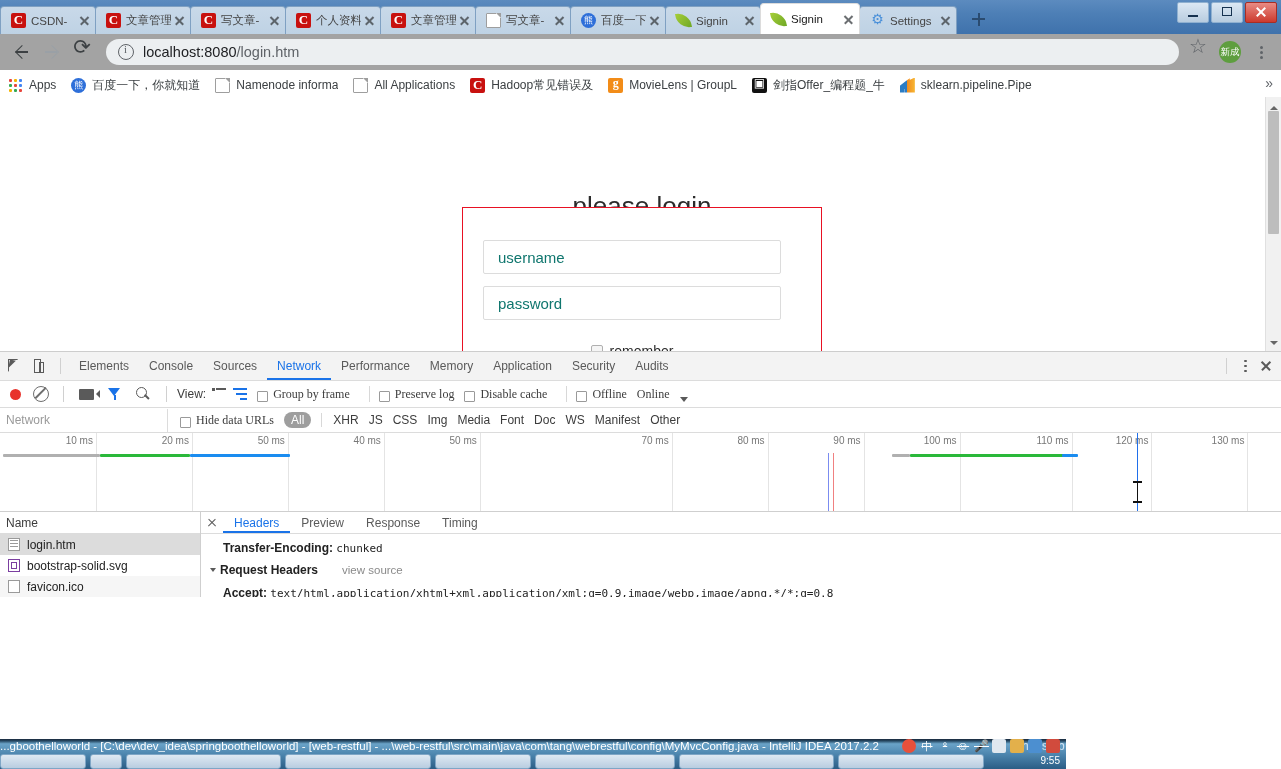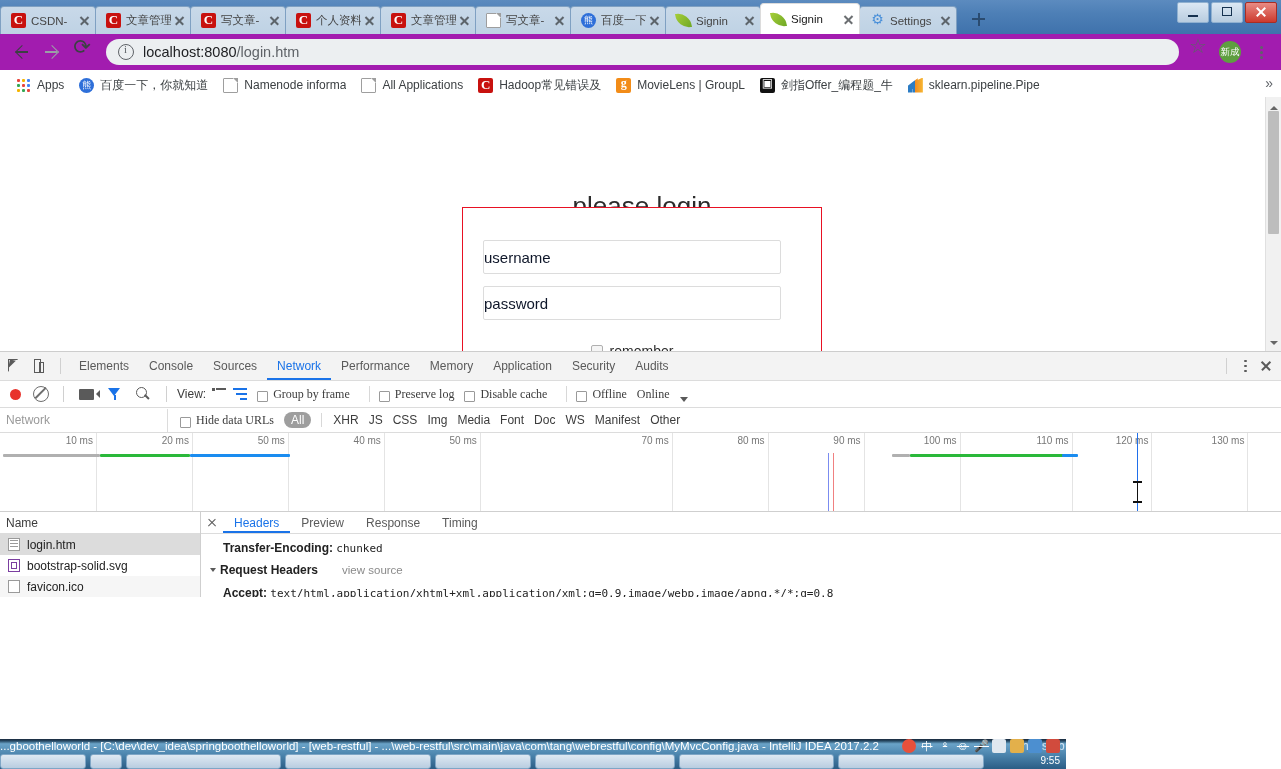--- a/index.html
+++ b/index.html
@@ -77,21 +77,21 @@
       background:linear-gradient(to bottom,#dce8f4 0%,#b8ccdf 100%);position:relative;}
   .wc.close{background:linear-gradient(to bottom,#e98b84 0%,#cc3a2e 100%);border-color:#a82d24;}
   .wc i{position:absolute;left:0;top:0;width:100%;height:100%;}
   .wc.min i:after{content:"";position:absolute;left:10px;top:12px;width:10px;height:2px;background:#16324f;}
   .wc.max i:after{content:"";position:absolute;left:10px;top:4px;width:10px;height:9px;
     border:1.5px solid #16324f;box-sizing:border-box;}
   .wc.close i:before,.wc.close i:after{content:"";position:absolute;left:9px;top:8px;width:12px;height:2px;background:#fff;}
   .wc.close i:before{transform:rotate(45deg);} .wc.close i:after{transform:rotate(-45deg);}
 
   
-  .toolbar{position:absolute;left:0;top:34px;width:1281px;height:36px;background:#a21caf;
+  .toolbar{position:absolute;left:0;top:34px;width:1281px;height:36px;background:#a3a3a3;
     display:flex;align-items:center;padding:0 8px;box-sizing:border-box;}
   .navbtn{width:28px;height:28px;position:relative;flex:0 0 28px;margin-right:2px;}
   .arrow-back:after,.arrow-fwd:after{
     content:"";position:absolute;left:9px;top:9px;width:9px;height:9px;
     border-left:1.8px solid #3c4043;border-bottom:1.8px solid #3c4043;transform:rotate(45deg);
   }
   .arrow-back:before{content:"";position:absolute;left:8px;top:13px;width:12px;height:1.8px;background:#3c4043;}
   .arrow-fwd:after{border:none;border-right:1.8px solid #9aa0a6;border-top:1.8px solid #9aa0a6;}
   .arrow-fwd:before{content:"";position:absolute;left:7px;top:13px;width:12px;height:1.8px;background:#9aa0a6;}
   .reload:after{
@@ -115,21 +115,21 @@
     position:relative;}
   .profile span{position:absolute;left:0;top:0;width:22px;line-height:22px;text-align:center;
     font-size:9.5px;color:#fff;}
   .kebab{width:24px;height:26px;position:relative;flex:0 0 24px;}
   .kebab i,.kebab:before,.kebab:after{content:"";position:absolute;left:11px;width:3px;height:3px;
     border-radius:50%;background:#5f6368;}
   .kebab:before{top:7px;} .kebab i{top:12px;} .kebab:after{top:17px;}
 
   
   .bookmarks{position:absolute;left:0;top:70px;width:1281px;height:31px;background:#fff;
-    border-bottom:1px solid #dadce0;display:flex;align-items:center;padding:0 16px;box-sizing:border-box;
+    border-bottom:1px solid #dadce0;display:flex;align-items:center;padding:0 8px;box-sizing:border-box;
     overflow:hidden;}
   .bm{display:flex;align-items:center;margin-right:15px;white-space:nowrap;flex:0 0 auto;max-width:150px;}
   .bm .bmico{width:15px;height:15px;flex:0 0 15px;margin-right:6px;position:relative;}
   .bm .bmtxt{font-size:12px;color:#3c4043;overflow:hidden;text-overflow:clip;}
   .ico-apps{display:grid;grid-template-columns:repeat(3,3px);grid-template-rows:repeat(3,3px);
     gap:2px;padding:1px 0 0 1px;box-sizing:border-box;}
   .ico-apps s{display:block;width:3px;height:3px;border-radius:1px;}
   .ico-movie{background:#f28c18;border-radius:2px;}
   .ico-movie:after{content:"g";position:absolute;left:0;top:-2px;width:15px;text-align:center;
     font-family:"Liberation Serif",serif;font-weight:bold;font-size:12px;color:#fff;}
@@ -148,22 +148,22 @@
   .pagescroll .up,.pagescroll .dn{position:absolute;left:0;width:15px;height:14px;}
   .pagescroll .up{top:0;} .pagescroll .dn{bottom:0;}
   .pagescroll .up:after{content:"";position:absolute;left:4px;top:5px;border:4px solid transparent;border-bottom-color:#666;}
   .pagescroll .dn:after{content:"";position:absolute;left:4px;top:4px;border:4px solid transparent;border-top-color:#666;}
 
   .loginbox{position:absolute;left:462px;top:110px;width:360px;height:224px;border:1px solid #e81123;
     box-sizing:border-box;background:#fff;}
   .plstitle{position:absolute;left:462px;top:94px;width:360px;text-align:center;
     font-size:26px;color:#2b2b2b;font-weight:400;}
   .finput{position:absolute;left:483px;width:298px;height:34px;border:1px solid #dcdcdc;
-    box-sizing:border-box;background:#fff;display:flex;align-items:center;
-    font-size:15px;color:#0f172a;border-radius:2px;}
+    box-sizing:border-box;background:#fff;display:flex;align-items:center;padding-left:14px;
+    font-size:15px;color:#0f766e;border-radius:2px;}
   .finput.u{top:143px;} .finput.p{top:189px;}
   .remember{position:absolute;left:483px;top:246px;width:298px;display:flex;align-items:center;
     justify-content:center;font-size:14px;color:#2b2b2b;}
   .cbx{width:12px;height:12px;border:1px solid #b0b0b0;background:#f5f5f5;border-radius:2px;
     margin-right:7px;box-sizing:border-box;}
 
   
   .devtools{position:absolute;left:0;top:351px;width:1281px;height:388px;background:#fff;
     border-top:1px solid #cdcdcd;overflow:hidden;}
   .dt-tabbar{position:relative;height:28px;border-bottom:1px solid #dcdcdc;display:flex;align-items:center;

